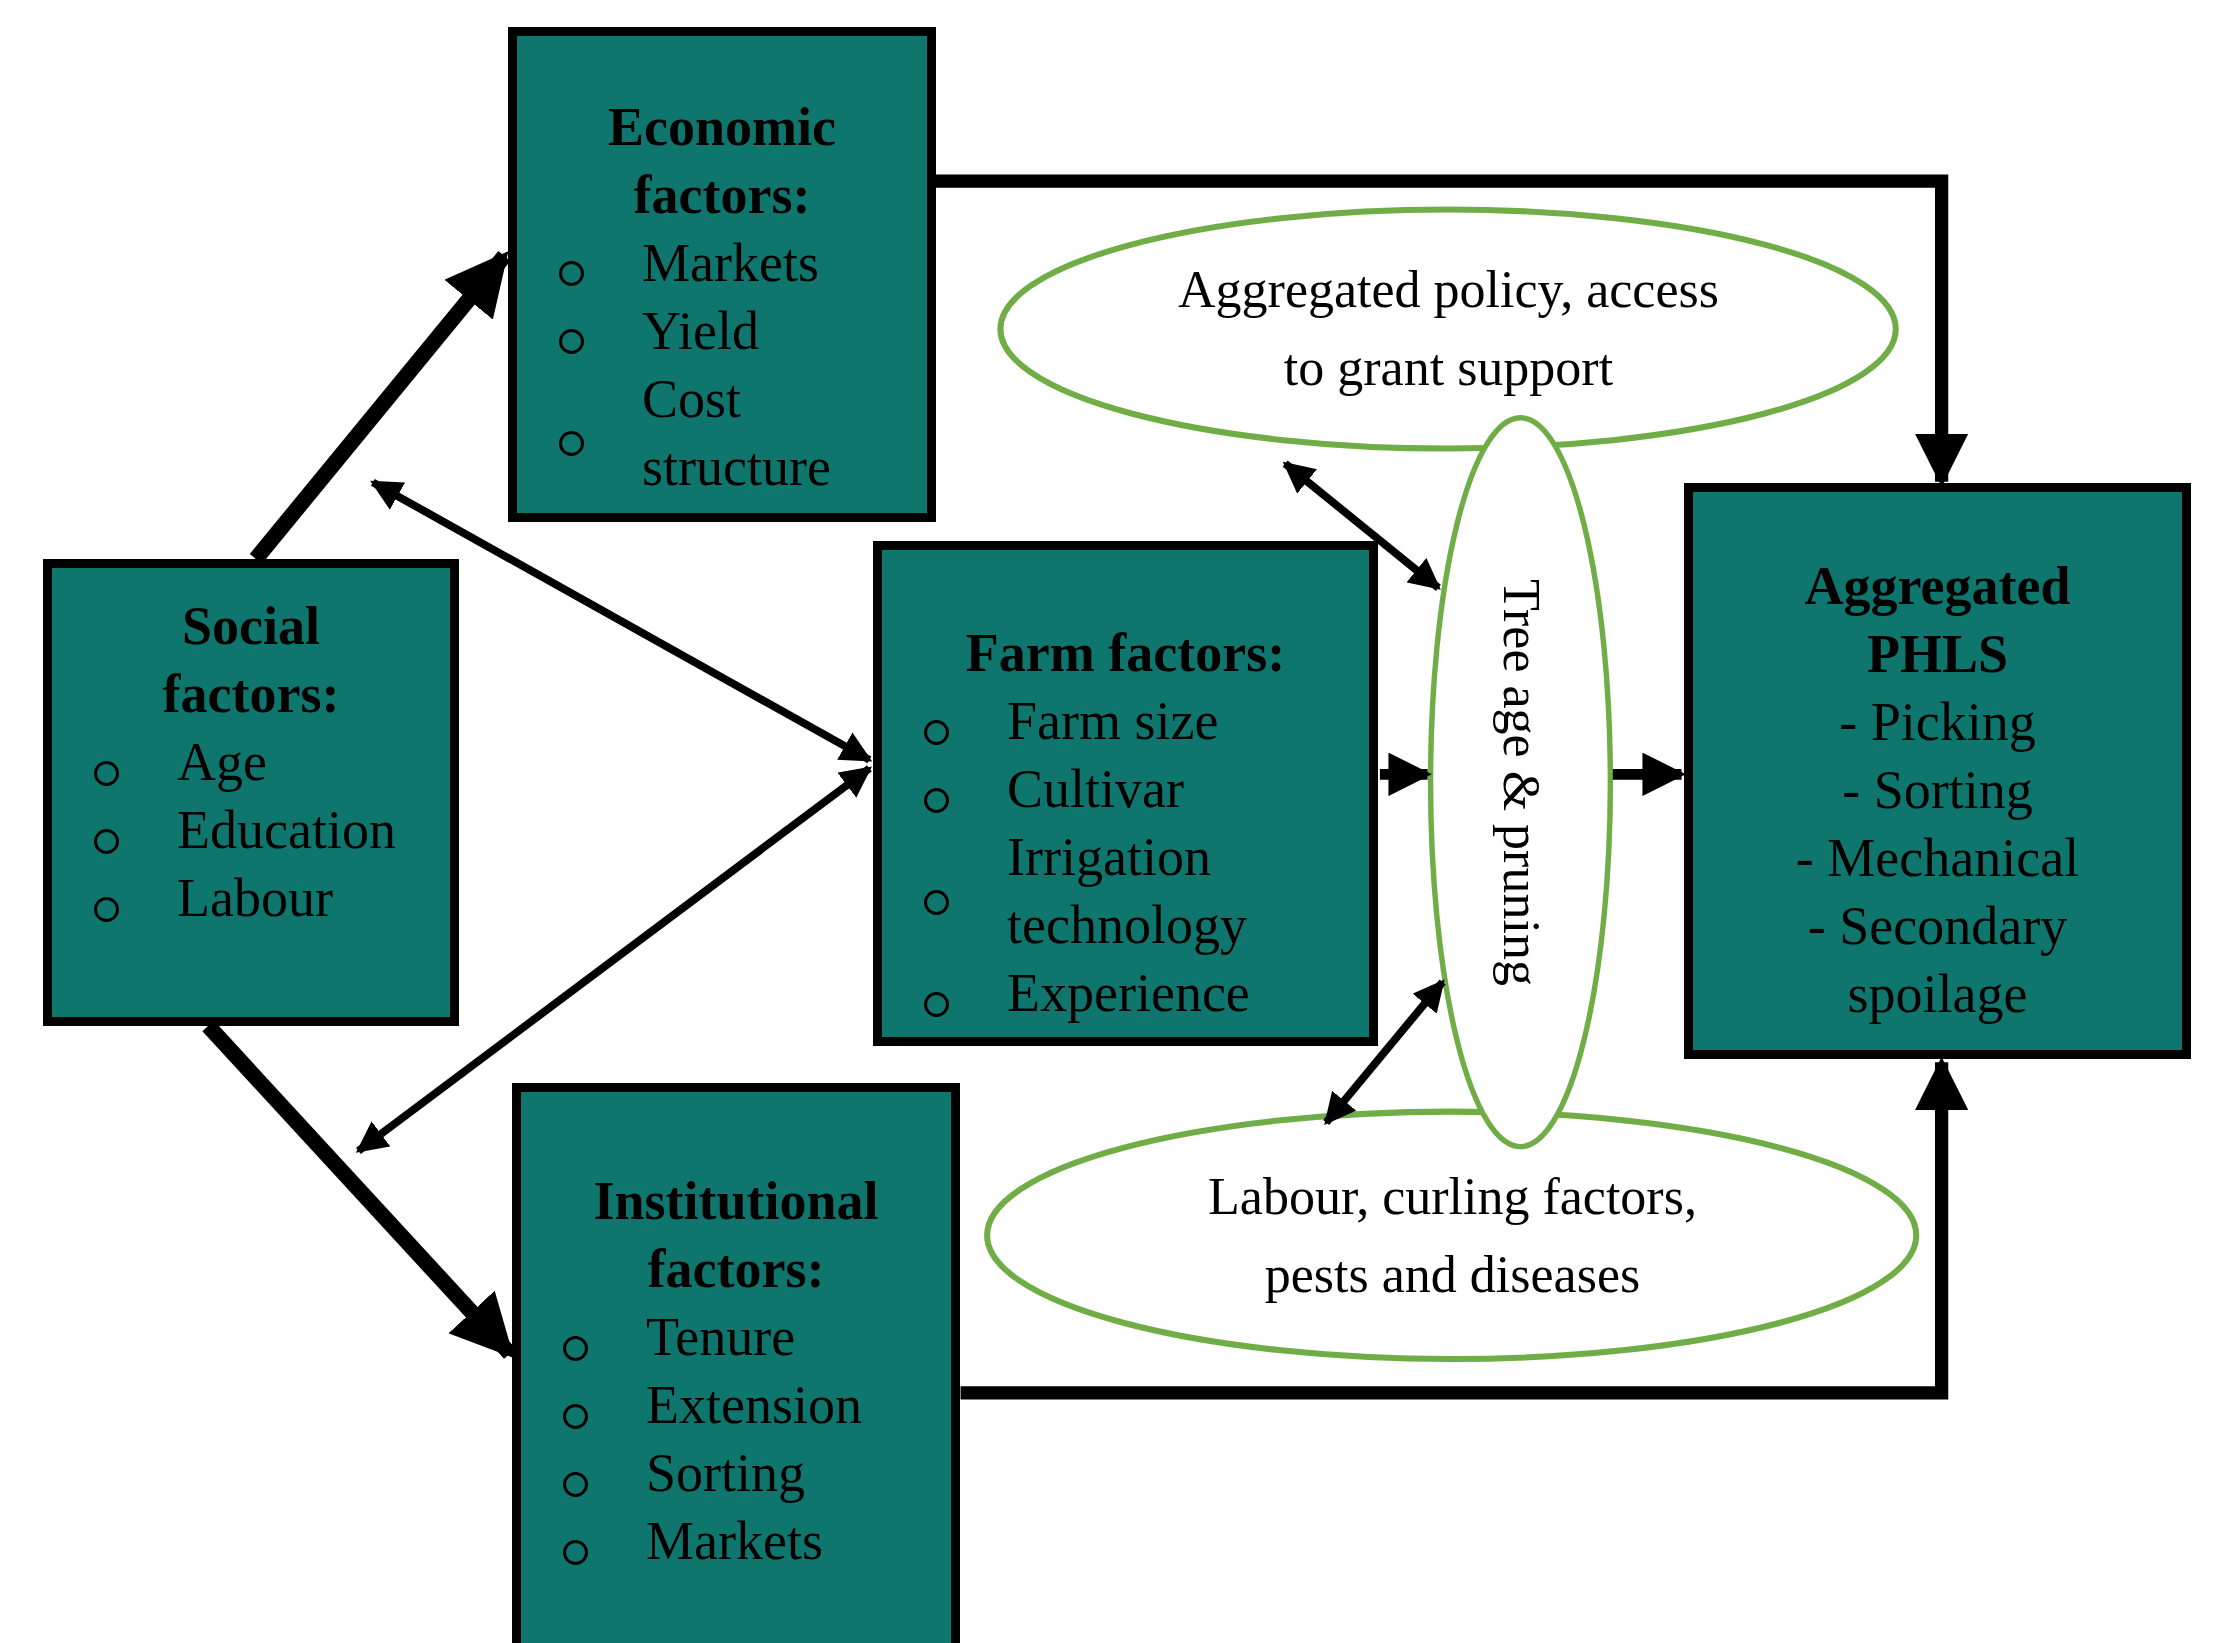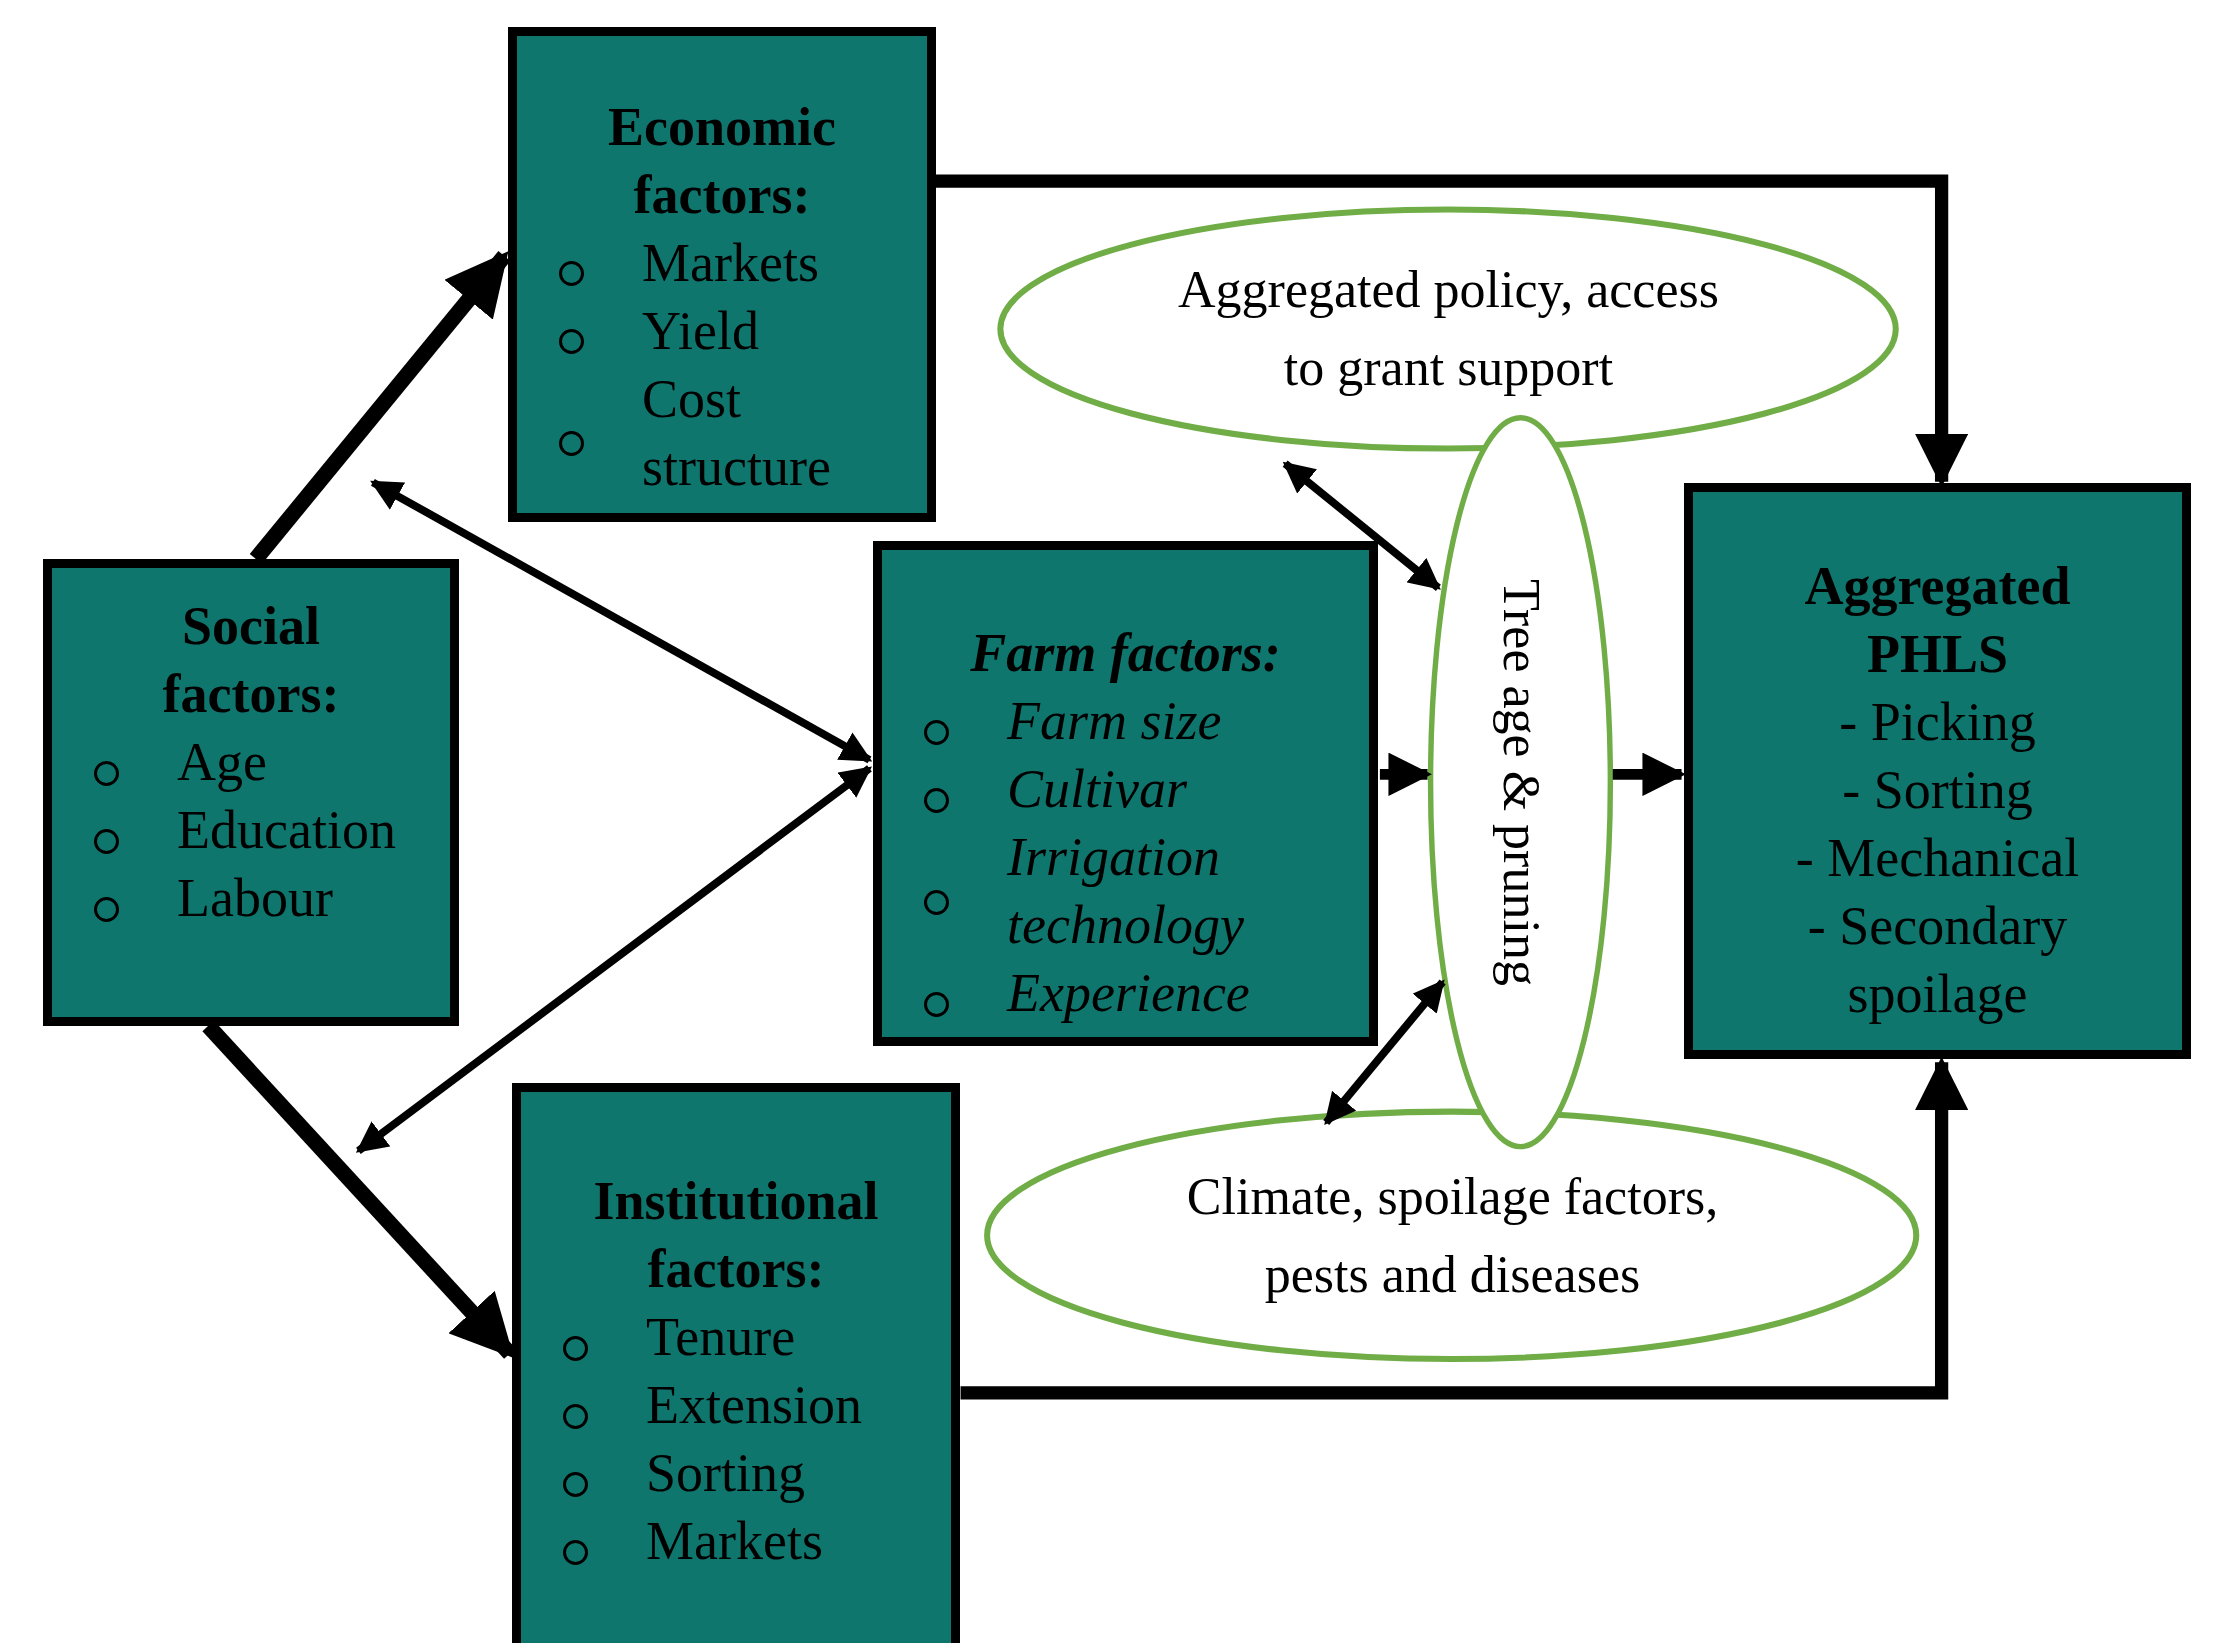--- a/index.html
+++ b/index.html
@@ -18,21 +18,21 @@
   .bullet{
     flex:0 0 auto;width:25px;height:25px;box-sizing:border-box;
     border:3px solid #000;border-radius:50%;margin:22px 58px 0 0;
   }
   .itext{flex:1 1 auto;}
   
   #box-social{left:43px;top:559px;width:416px;height:467px;}
   #box-social .box-title{margin-top:24px;}
   #box-economic{left:508px;top:26.6px;width:428px;height:495px;}
   #box-economic .box-title{margin-top:57px;}
-  #box-farm{left:873px;top:541px;width:505px;height:505px;font-style:italic;}
+  #box-farm{left:873px;top:541px;width:505px;height:505px;}
   #box-farm .box-title{margin-top:69px;}
   #box-institutional{left:512px;top:1083px;width:448px;height:708px;}
   #box-institutional .box-title{margin-top:75px;}
   #box-phls{left:1684px;top:483px;width:507px;height:576px;}
   #box-phls .box-title{margin-top:60px;text-align:center;}
   .phls-items{padding:0 41px;text-align:center;}
   
   #connectors{position:absolute;left:0;top:0;width:2227px;height:1644px;pointer-events:none;}
   
   .etext{
@@ -185,21 +185,21 @@
 
   <div class="etext" id="govt-text">
     <div>
       <span class="elines">Aggregated policy, access</span>
       <span class="elines">to grant support</span>
     </div>
   </div>
 
   <div class="etext" id="climate-text">
     <div>
-      <span class="elines">Climate, spoilage factors,</span>
+      <span class="elines">Labour, curling factors,</span>
       <span class="elines">pests and diseases</span>
     </div>
   </div>
 
   <div class="etext" id="tree-text">
     <span>Tree age &amp; pruning</span>
   </div>
 
 </div>
 

